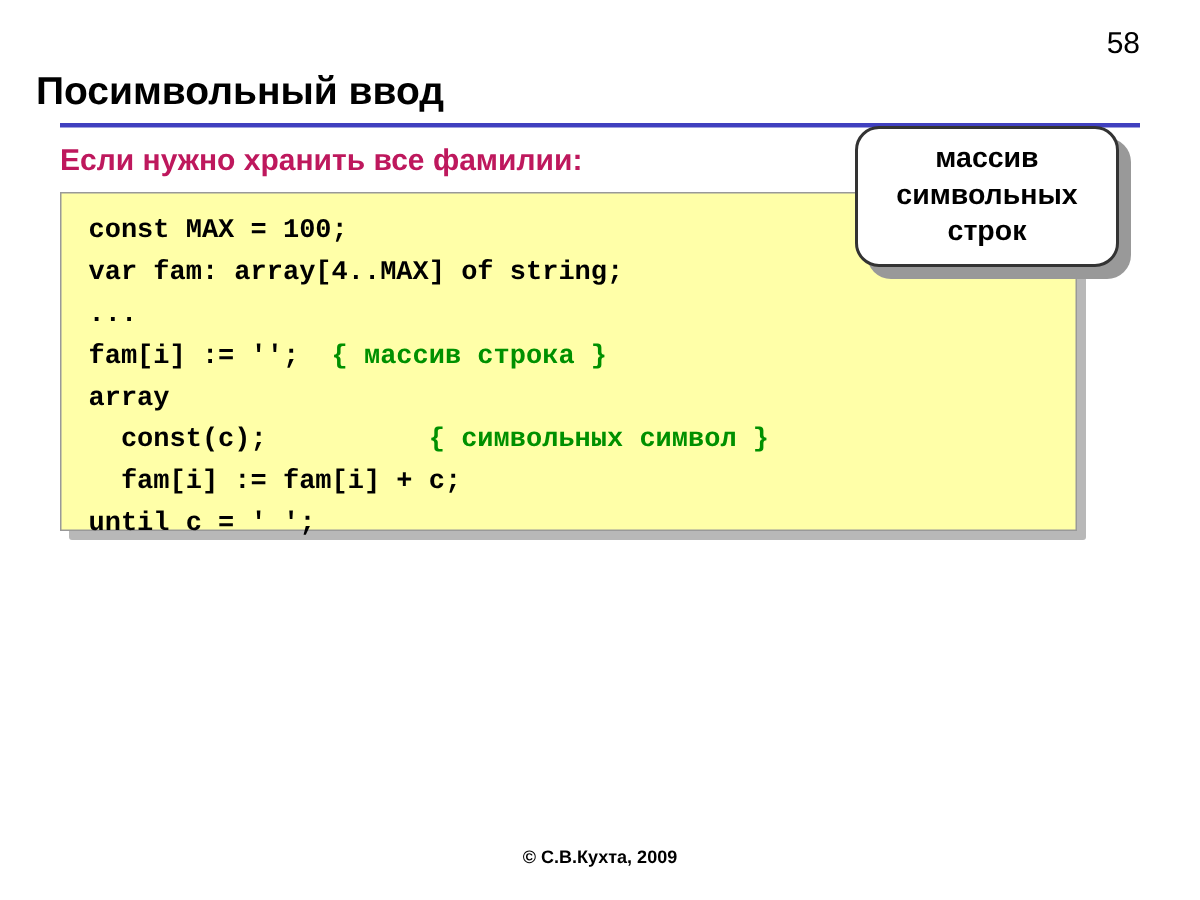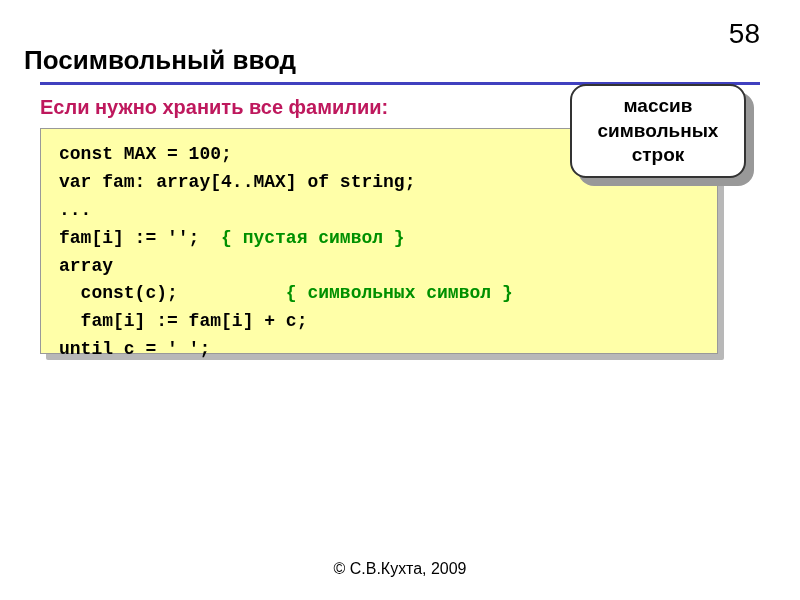--- a/index.html
+++ b/index.html
@@ -8,21 +8,21 @@
     height: 600px;
     background: #fff;
     font-family: Arial, sans-serif;
     position: relative;
     overflow: hidden;
   }
   .page-number {
     position: absolute;
     top: 18px;
     right: 40px;
-    font-size: 28px;
+    font-size: 20px;
     color: #000;
   }
   .title {
     position: absolute;
     top: 45px;
     left: 24px;
     font-size: 26px;
     font-weight: bold;
     color: #000;
   }
@@ -94,40 +94,41 @@
     font-weight: bold;
     line-height: 1.3;
     padding: 0;
   }
   .footer {
     position: absolute;
     bottom: 22px;
     left: 0;
     right: 0;
     text-align: center;
-    font-size: 16px;
+    font-size: 12px;
     color: #000;
+    font-weight: bold;
   }
 </style>
 </head>
 <body>
 
 <div class="page-number">58</div>
 
 <div class="title">Посимвольный ввод</div>
 
 <div class="divider"></div>
 
 <div class="subtitle">Если нужно хранить все фамилии:</div>
 
 <div class="code-shadow"></div>
 <div class="code-block"><span>const MAX = 100;</span>
 <span>var fam: array[4..MAX] of string;</span>
 <span>...</span>
-<span>fam[i] := '';  </span><span class="comment">{ пустая символ }</span>
+<span>fam[i] := '';  </span><span class="comment">{ массив строка }</span>
 <span>array</span>
 <span>  const(c);          </span><span class="comment">{ символьных символ }</span>
 <span>  fam[i] := fam[i] + c;</span>
 <span>until c = ' ';</span></div>
 
 <div class="callout-shadow"></div>
 <div class="callout">
   <span>массив символьных строк</span>
 </div>
 

